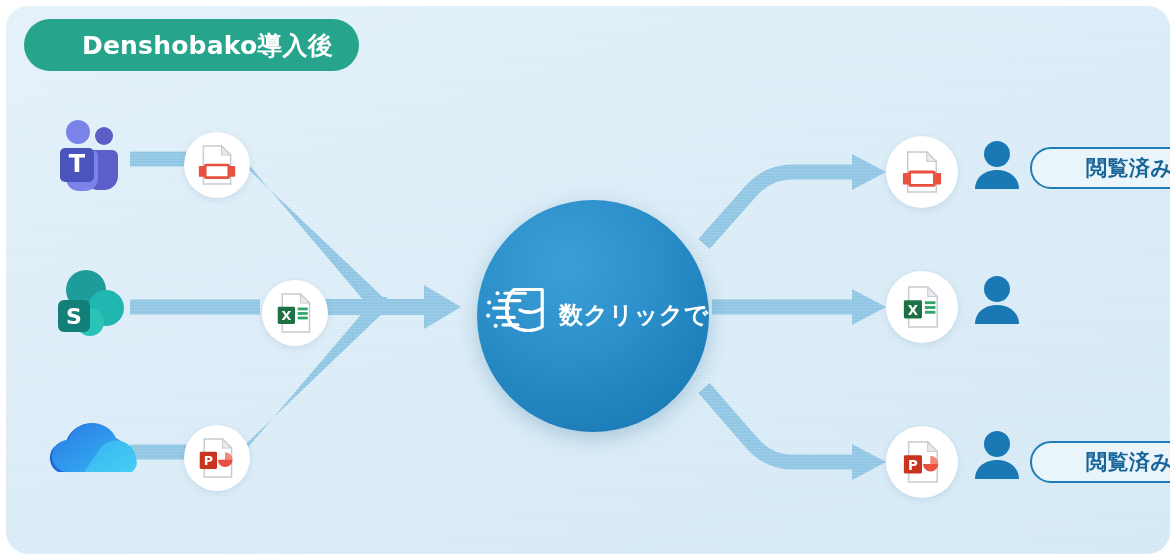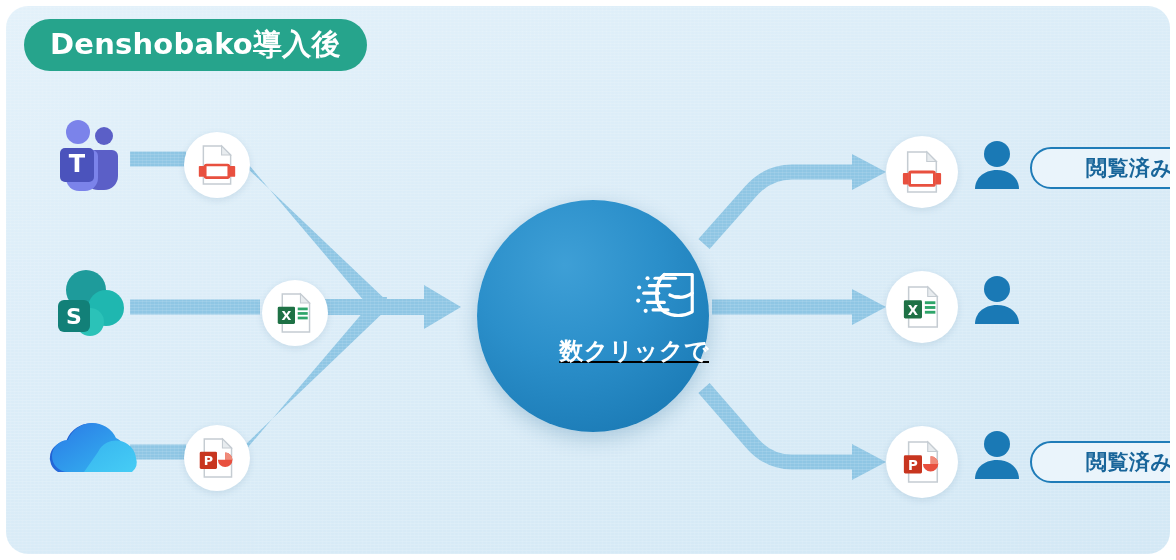--- a/index.html
+++ b/index.html
@@ -54,24 +54,25 @@
     padding: 0 26px;
     border-radius: 26px;
     background: #26a48c;
     display: flex;
     align-items: center;
     justify-content: center;
     z-index: 6;
   }
   .header-pill span {
     color: #ffffff;
-    font-size: 29px;
+    font-size: 25px;
     font-weight: bold;
     letter-spacing: .2px;
     white-space: nowrap;
+    margin-left: 32px;
   }
 
   
   .node {
     position: absolute;
     z-index: 5;
   }
 
   
   .src-icon {
@@ -100,25 +101,24 @@
   .hub {
     position: absolute;
     left: 471px;
     top: 194px;
     width: 232px;
     height: 232px;
     border-radius: 50%;
     background: radial-gradient(circle at 38% 28%, #3e9fd6 0%, #2b8fca 42%, #1d7db8 78%, #1a75ad 100%);
     box-shadow: 0 6px 20px rgba(20,90,140,0.25);
     display: flex;
-    flex-direction: column;
-    align-items: flex-end;
+    flex-direction: row;
+    align-items: center;
     justify-content: center;
     z-index: 5;
-    text-decoration: underline;
   }
   .hub-icon {
     margin-bottom: 12px;
   }
   .hub-text {
     color: #ffffff;
     font-size: 24px;
     font-weight: bold;
     line-height: 1.24;
     text-align: center;

